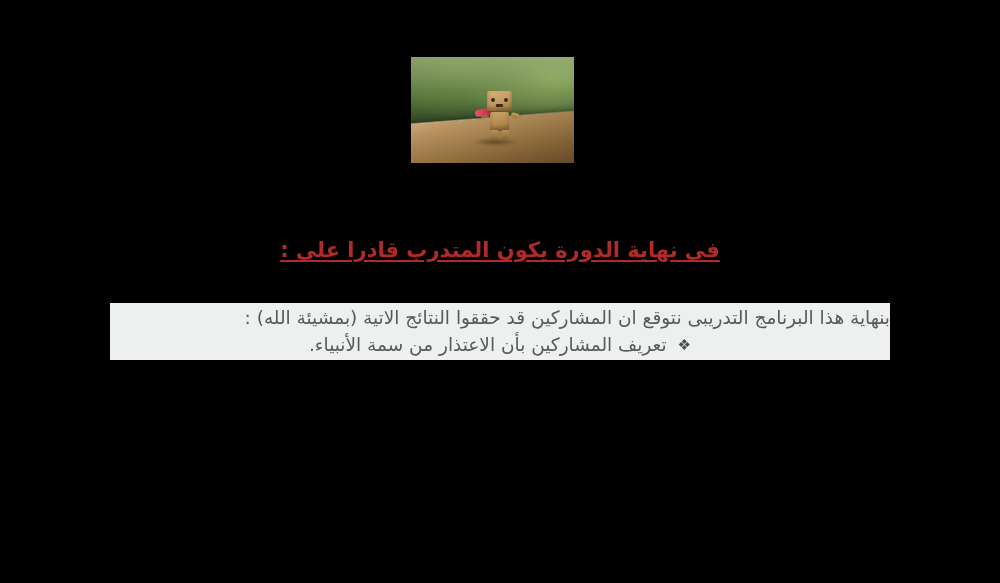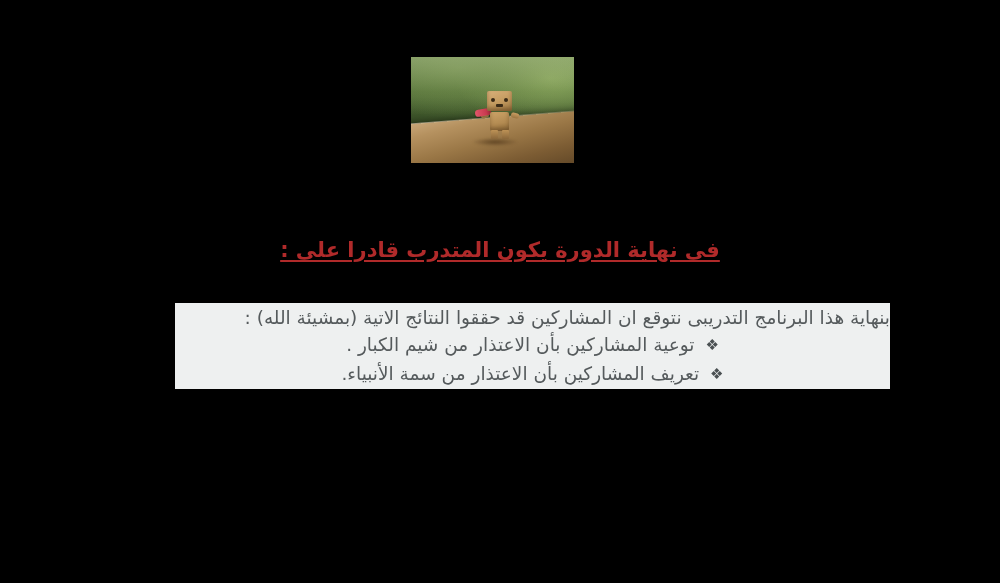--- a/index.html
+++ b/index.html
@@ -180,21 +180,21 @@
     text-underline-offset: 3px;
     direction: rtl;
     unicode-bidi: isolate;
     white-space: nowrap;
   }
 
   #body-block {
     position: absolute;
     right: 110px;
     top: 303px;
-    width: 715px;
+    width: 780px;
     direction: rtl;
     text-align: right;
     background: #eef0f0;
     color: #555a5c;
     font-size: 18.5px;
     line-height: 27px;
   }
   #intro-line {
     display: block;
     white-space: nowrap;
@@ -260,23 +260,19 @@
     <div id="title-row">
       <span id="title-text">فى نهاية الدورة يكون المتدرب قادرا على :</span>
     </div>
 
     <div id="body-block">
       <span id="intro-line">بنهاية هذا البرنامج التدريبى نتوقع ان المشاركين قد حققوا النتائج الاتية (بمشيئة الله) :</span>
 
       <ul class="bullets">
         <li>
           <span class="bullet-marker">❖</span>
-          <span class="bullet-label">توعية المشاركين بأن الاعتذار من شيم الكبار .</span>
-        </li>
-        <li>
-          <span class="bullet-marker">❖</span>
           <span class="bullet-label">تعريف المشاركين بأن الاعتذار من سمة الأنبياء.</span>
         </li>
       </ul>
     </div>
 
   </div>
 </div>
 
 </body></html>

